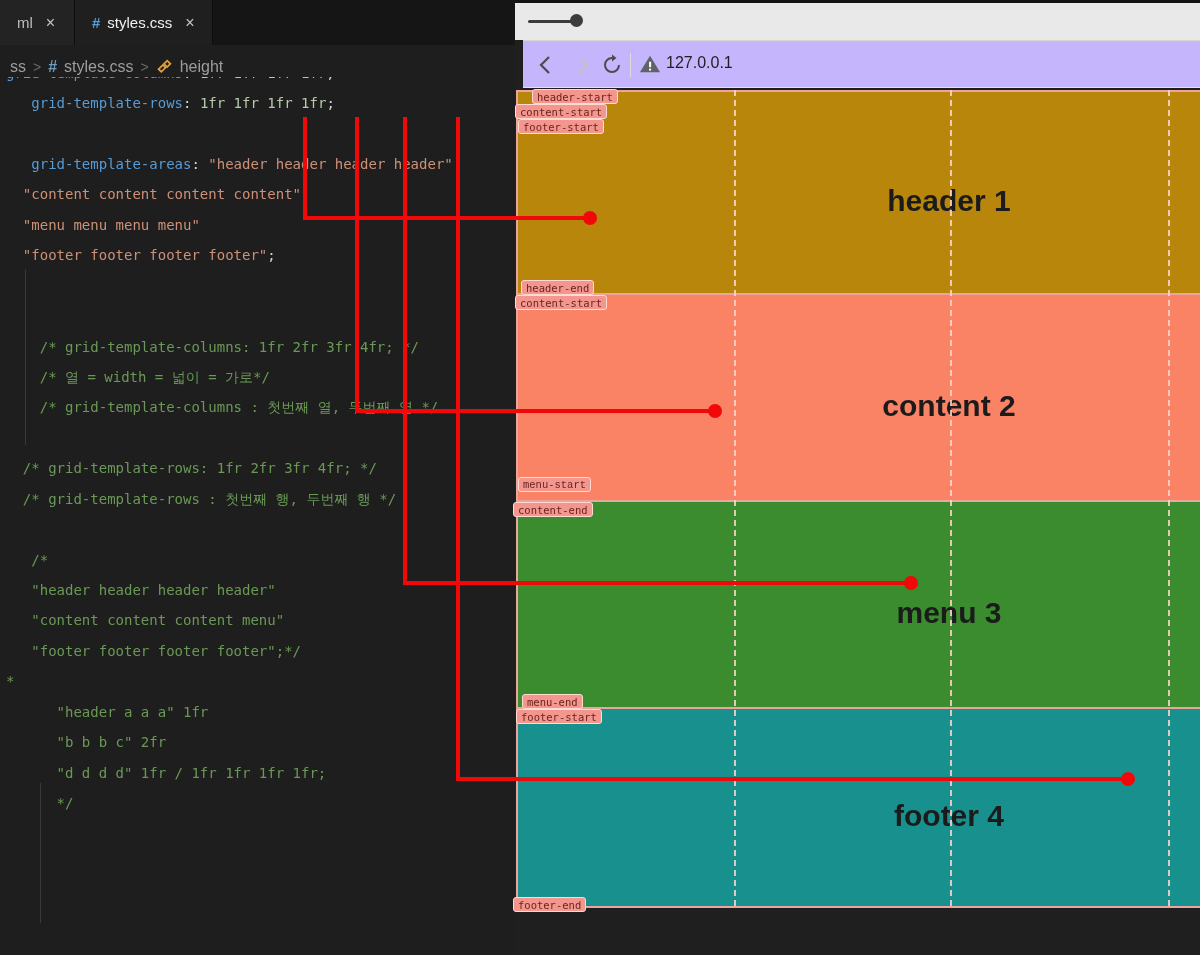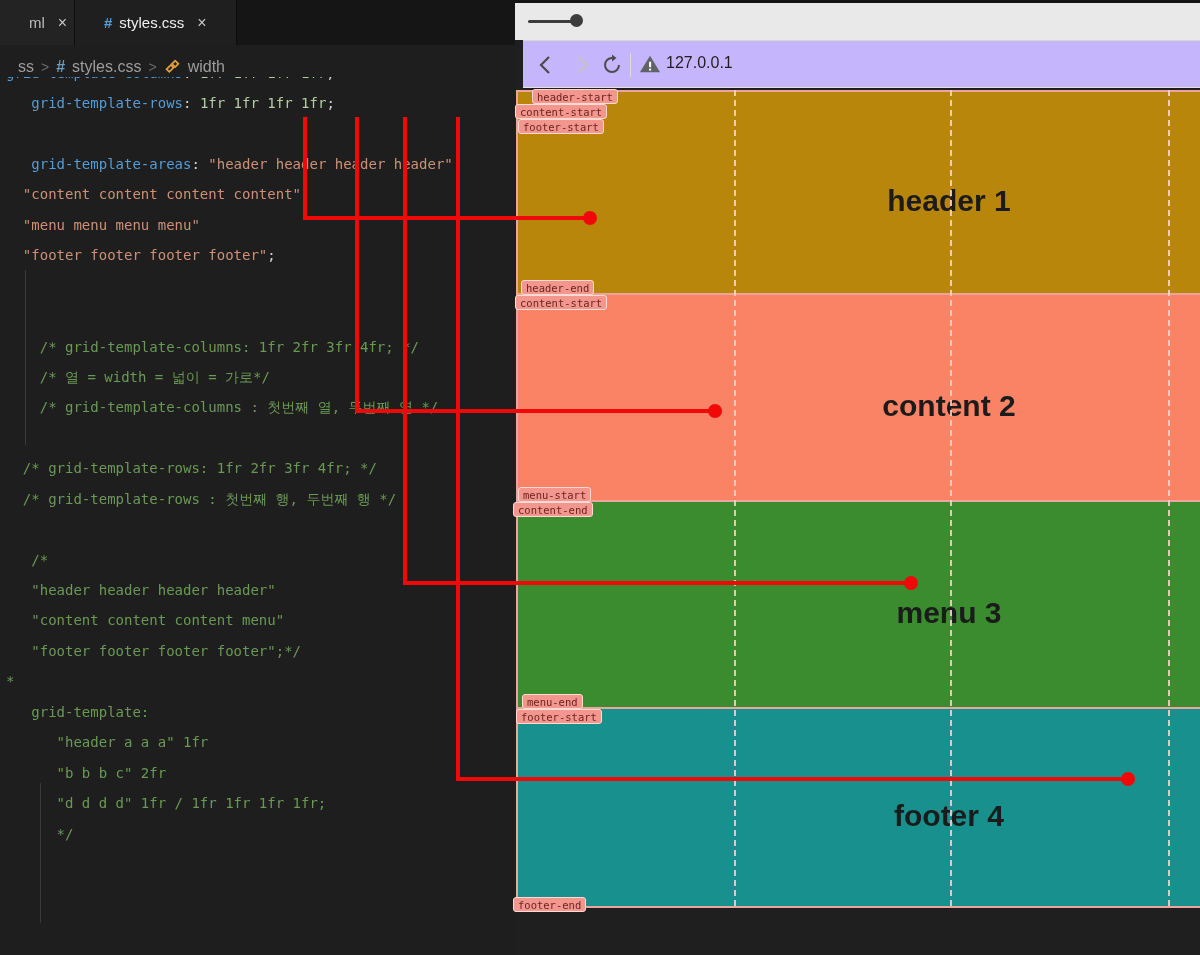--- a/index.html
+++ b/index.html
@@ -1,27 +1,27 @@
 <!DOCTYPE html>
 <html><head>
 <meta charset="utf-8">
 <style>
   html,body{margin:0;padding:0;background:#111;}
   #app{position:relative;width:1200px;height:955px;overflow:hidden;background:#1e1e1e;
        font-family:"Liberation Sans",sans-serif;}
   
   #editor{position:absolute;left:0;top:0;width:515px;height:955px;background:#1e1e1e;}
   #tabbar{position:absolute;left:0;top:0;width:515px;height:45px;background:#151515;display:flex;}
-  .tab{display:flex;align-items:center;gap:7px;padding:0 29px;background:#232323;
+  .tab{display:flex;align-items:center;gap:7px;padding:0 17px;background:#232323;
        border-right:1px solid #0d0d0d;color:#bdbdbd;font-size:15px;height:45px;box-sizing:border-box;}
   .tab.active{background:#1f1f1f;color:#efefef;}
   .tab .hash{color:#569cd6;font-weight:bold;font-size:15px;}
   .tab .close{color:#c5c5c5;font-size:16px;margin-left:6px;}
   #breadcrumb{position:absolute;left:0;top:45px;width:545px;height:43px;display:flex;align-items:center;
-       gap:7px;color:#9d9d9d;font-size:16px;padding-left:18px;box-sizing:border-box;background:#1e1e1e;}
+       gap:7px;color:#9d9d9d;font-size:16px;padding-left:10px;box-sizing:border-box;background:#1e1e1e;}
   #breadcrumb .sep{color:#6a6a6a;font-size:14px;}
   #breadcrumb .hash{color:#6d9cbe;font-weight:bold;}
   
   #code-sliver{position:absolute;left:0;top:77px;width:515px;height:11px;overflow:hidden;}
   #code-sliver .inner{display:block;margin-top:-19px;}
   #code{position:absolute;left:0;top:88px;width:515px;height:860px;overflow:hidden;}
   .code-line,#code-sliver .inner{white-space:pre;height:30.45px;line-height:30.45px;
        font-family:"DejaVu Sans Mono","Liberation Mono",monospace;font-size:14px;padding-left:6px;}
   .tk-p{color:#569cd6;} .tk-o{color:#d4d4d4;} .tk-n{color:#b5cea8;}
   .tk-s{color:#ce9178;} .tk-c{color:#6a9955;} .tk-w{color:#d4d4d4;}
@@ -73,21 +73,21 @@
       <span class="sep">&gt;</span>
       <span class="hash">#</span>
       <span>styles.css</span>
       <span class="sep">&gt;</span>
       <span style="display:inline-flex;">
         <svg width="17" height="17" viewBox="0 0 16 16">
           <path d="M2.5 10.5 L6.5 6.5 L9 9 L5 13 Z" fill="none" stroke="#e2a13d" stroke-width="1.7"></path>
           <path d="M7.5 5.5 L10.5 2.5 L13.5 5.5 L10.5 8.5 Z" fill="none" stroke="#e2a13d" stroke-width="1.7"></path>
         </svg>
       </span>
-      <span>width</span>
+      <span>height</span>
     </div>
     <div id="code-sliver">
         <span class="inner"><span class="tk-p">grid-template-columns</span><span class="tk-o">: </span><span class="tk-n">1fr 1fr 1fr 1fr</span><span class="tk-o">;</span></span>
       </div>
     <div id="code">
         <div class="code-line"><span class="tk-w">   </span><span class="tk-p">grid-template-rows</span><span class="tk-o">: </span><span class="tk-n">1fr</span><span class="tk-w"> </span><span class="tk-n">1fr</span><span class="tk-w"> </span><span class="tk-n">1fr</span><span class="tk-w"> </span><span class="tk-n">1fr</span><span class="tk-o">;</span></div>
         <div class="code-line"></div>
         <div class="code-line"><span class="tk-w">   </span><span class="tk-p">grid-template-areas</span><span class="tk-o">: </span><span class="tk-s">"header header header header"</span></div>
         <div class="code-line"><span class="tk-w">  </span><span class="tk-s">"content content content content"</span></div>
         <div class="code-line"><span class="tk-w">  </span><span class="tk-s">"menu menu menu menu"</span></div>
@@ -99,21 +99,20 @@
         <div class="code-line"><span class="tk-w">    </span><span class="tk-c">/* grid-template-columns : 첫번째 열, 두번째 열 */</span></div>
         <div class="code-line"></div>
         <div class="code-line"><span class="tk-w">  </span><span class="tk-c">/* grid-template-rows: 1fr 2fr 3fr 4fr; */</span></div>
         <div class="code-line"><span class="tk-w">  </span><span class="tk-c">/* grid-template-rows : 첫번째 행, 두번째 행 */</span></div>
         <div class="code-line"></div>
         <div class="code-line"><span class="tk-w">   </span><span class="tk-c">/*</span></div>
         <div class="code-line"><span class="tk-w">   </span><span class="tk-c">"header header header header"</span></div>
         <div class="code-line"><span class="tk-w">   </span><span class="tk-c">"content content content menu"</span></div>
         <div class="code-line"><span class="tk-w">   </span><span class="tk-c">"footer footer footer footer";*/</span></div>
         <div class="code-line"><span class="tk-c">*</span></div>
-        <div class="code-line"><span class="tk-w">   </span><span class="tk-c">grid-template:</span></div>
         <div class="code-line"><span class="tk-w">      </span><span class="tk-c">"header a a a" 1fr</span></div>
         <div class="code-line"><span class="tk-w">      </span><span class="tk-c">"b b b c" 2fr</span></div>
         <div class="code-line"><span class="tk-w">      </span><span class="tk-c">"d d d d" 1fr / 1fr 1fr 1fr 1fr;</span></div>
         <div class="code-line"><span class="tk-w">      </span><span class="tk-c">*/</span></div>
       </div>
     <div class="indent-guide" style="left:25px;top:270px;height:175px;"></div>
     <div class="indent-guide" style="left:40px;top:783px;height:140px;"></div>
   </div>
 
   <div id="browser">
@@ -170,21 +169,21 @@
     <div class="gl-v" style="left: 734px; top: 90px; height: 816px;"></div>
     <div class="gl-v" style="left: 950px; top: 90px; height: 816px;"></div>
     <div class="gl-v" style="left: 1168px; top: 90px; height: 816px;"></div>
     <div class="gl-left" style="left: 516px; top: 90px; height: 816px; background: rgb(235, 164, 158);"></div>
     <div class="badge partial" style="left: 542px; top: 92px; width: 22px;">me</div>
     <div class="badge" style="left: 532px; top: 89px;">header-start</div>
     <div class="badge" style="left: 515px; top: 104px;">content-start</div>
     <div class="badge" style="left: 518px; top: 119px;">footer-start</div>
     <div class="badge" style="left: 521px; top: 280px;">header-end</div>
     <div class="badge" style="left: 515px; top: 295px;">content-start</div>
-    <div class="badge" style="left: 518px; top: 487px;">menu-start</div>
+    <div class="badge" style="left: 518px; top: 477px; font-family: Liberation Mono, monospace;">menu-start</div>
     <div class="badge" style="left: 513px; top: 502px;">content-end</div>
     <div class="badge" style="left: 522px; top: 694px;">menu-end</div>
     <div class="badge" style="left: 516px; top: 709px;">footer-start</div>
     <div class="badge" style="left: 513px; top: 897px;">footer-end</div>
     <div class="red" style="left: 303px; top: 117px; width: 4px; height: 103px; background: rgb(241, 8, 8);"></div>
     <div class="red" style="left: 303px; top: 216px; width: 289px; height: 4px; background: rgb(241, 8, 8);"></div>
     <div class="red-dot" style="left: 583px; top: 211px; background: rgb(241, 8, 8);"></div>
     <div class="red" style="left: 355px; top: 117px; width: 4px; height: 296px; background: rgb(241, 8, 8);"></div>
     <div class="red" style="left: 355px; top: 409px; width: 362px; height: 4px; background: rgb(241, 8, 8);"></div>
     <div class="red-dot" style="left: 708px; top: 404px; background: rgb(241, 8, 8);"></div>

